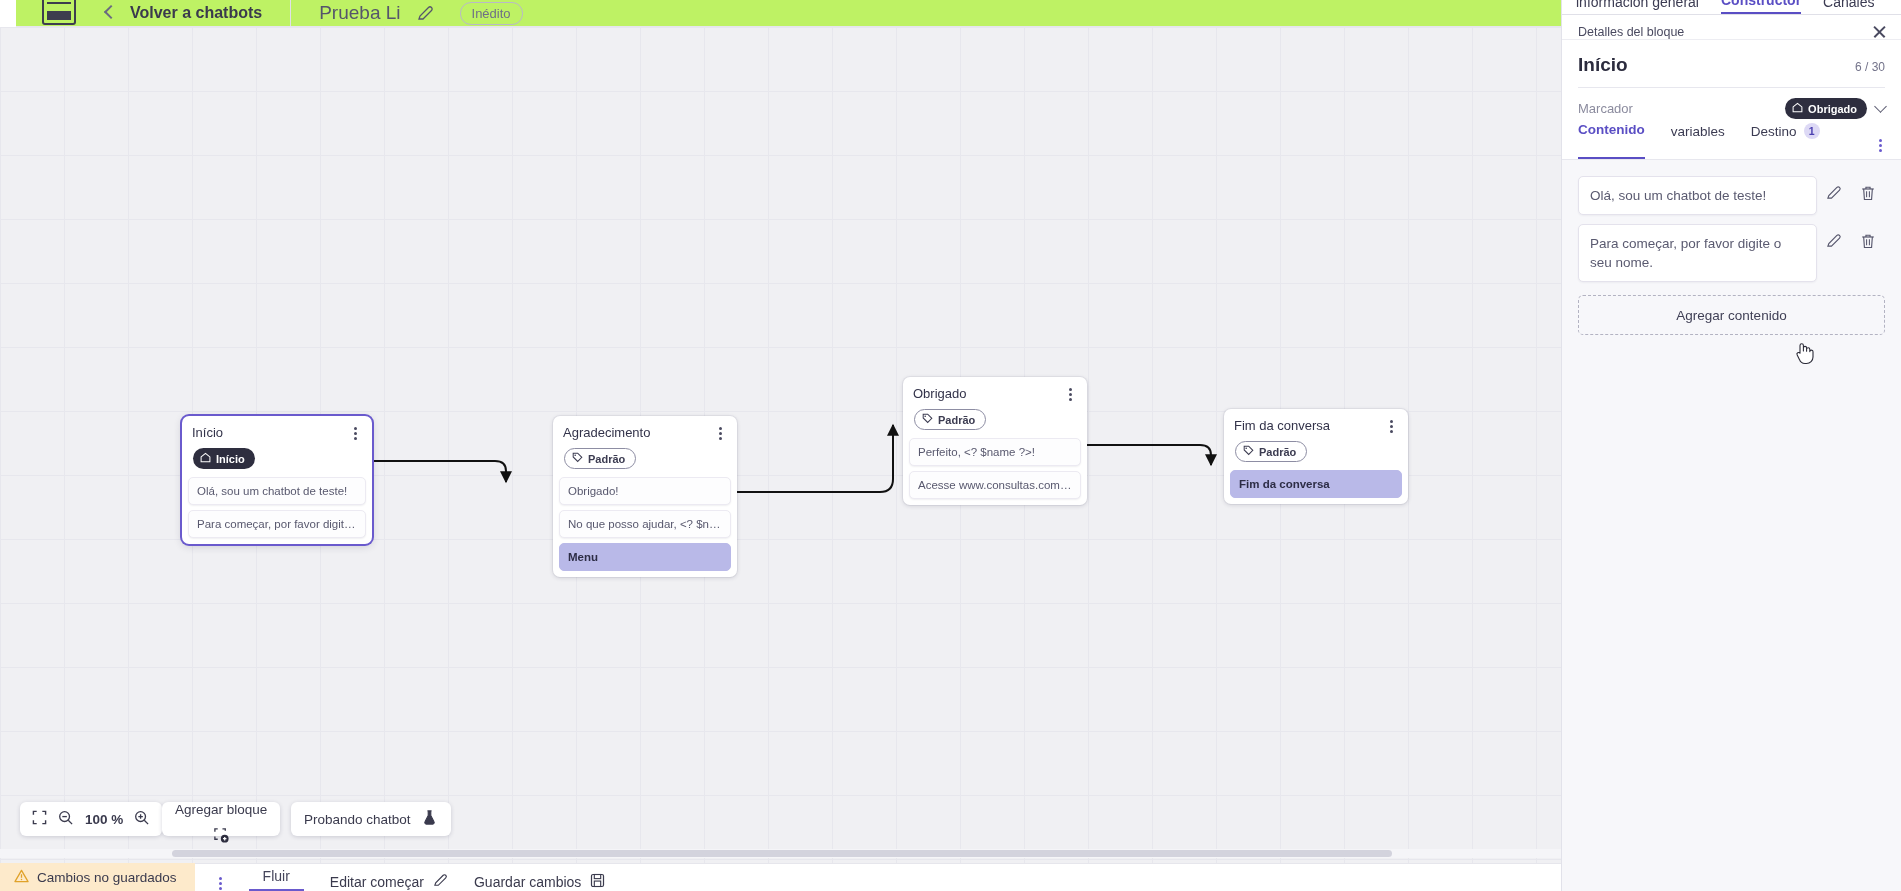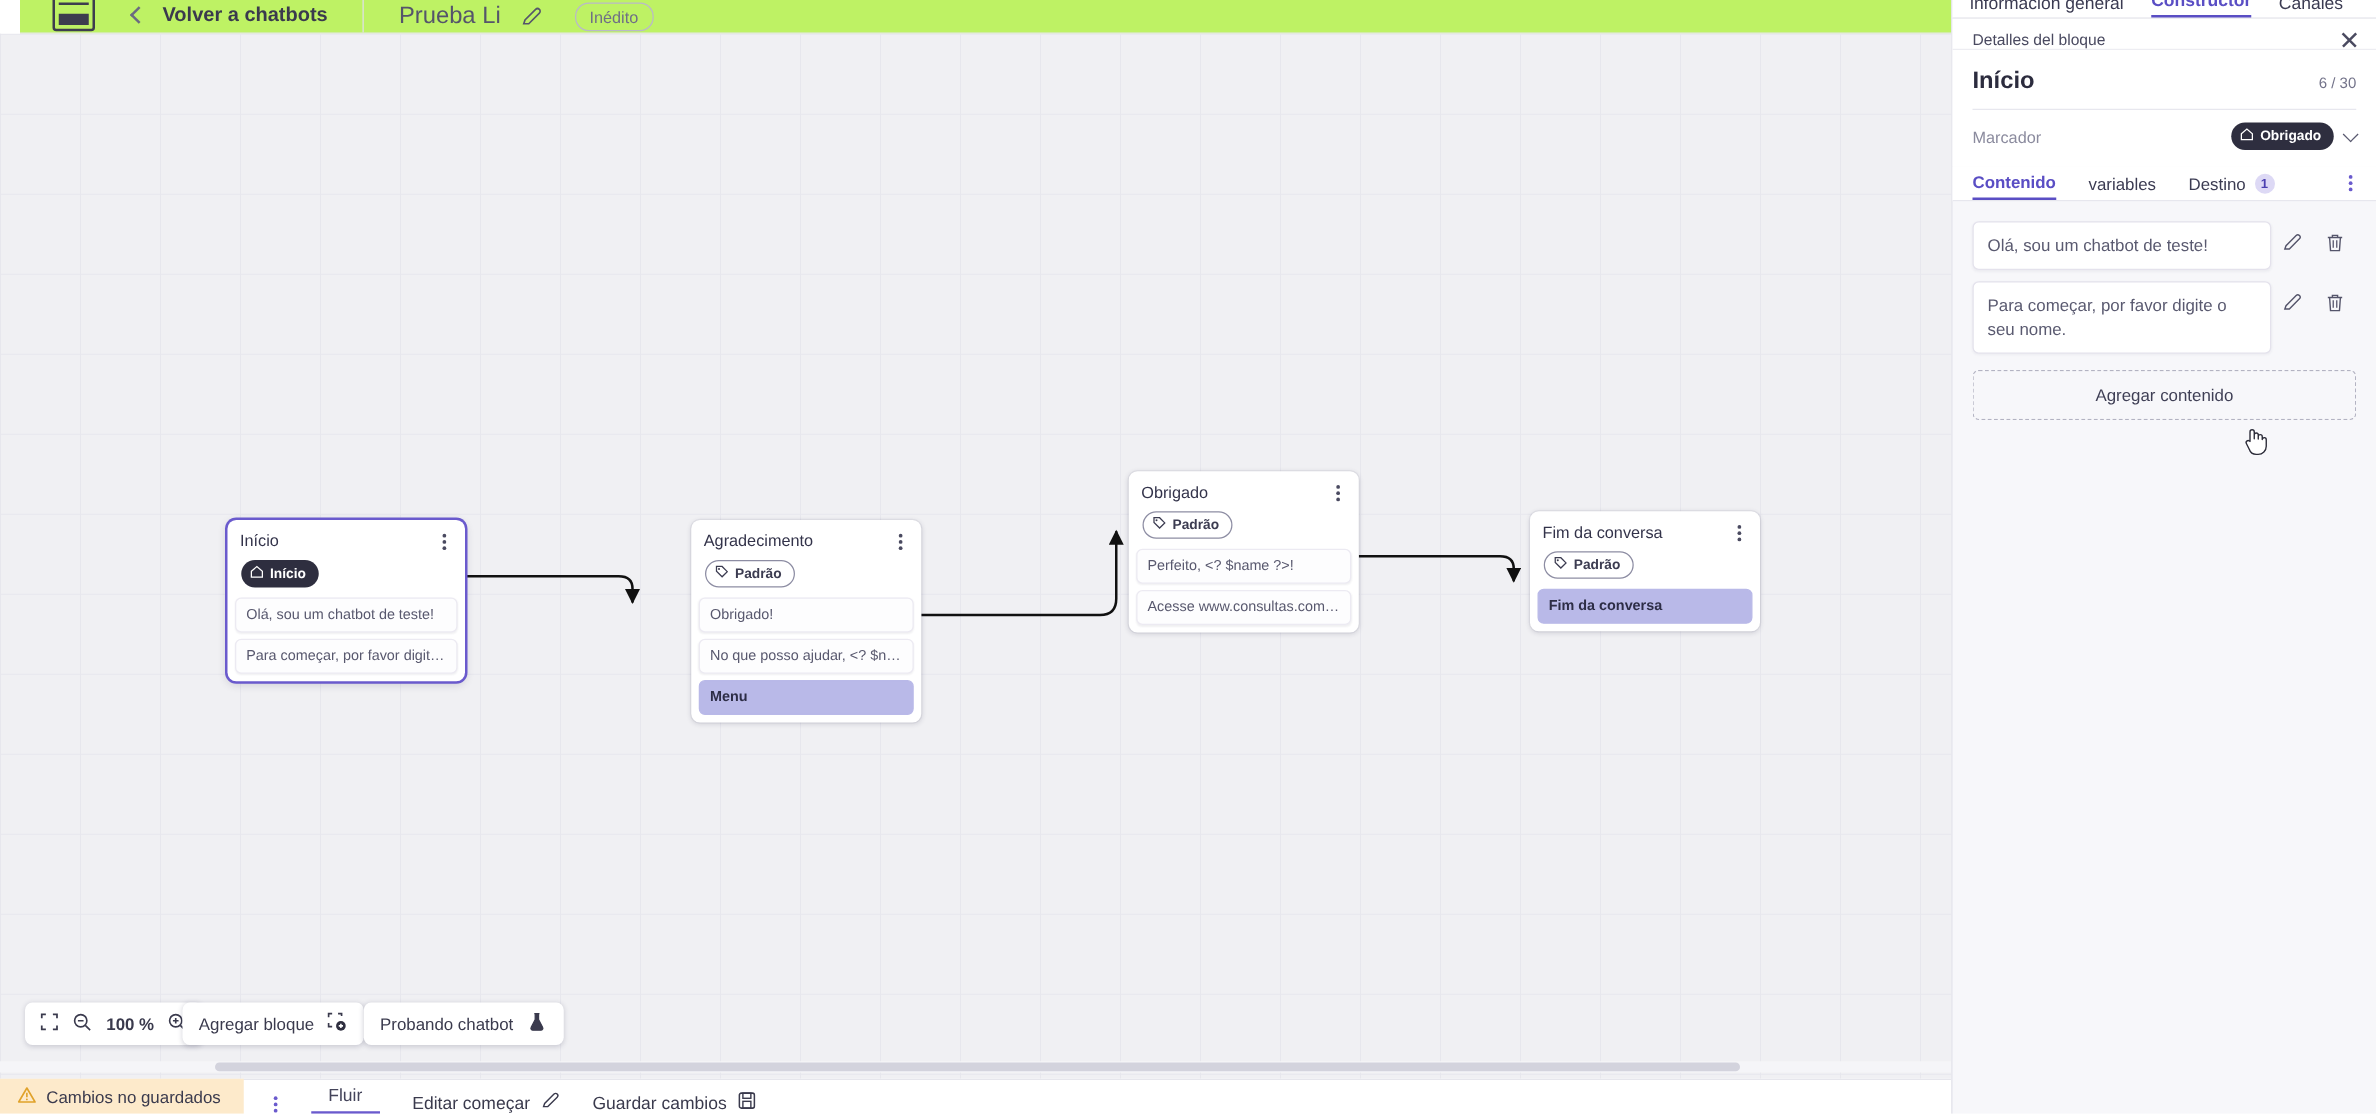--- a/index.html
+++ b/index.html
@@ -117,21 +117,21 @@
   
   .zoom-bar, .pill-btn {
     position: absolute; background: #fff; border-radius: 6px;
     box-shadow: 0 1px 4px rgba(40,40,70,.18);
     display: flex; align-items: center; height: 34px;
     font-size: 13.5px; color: #3a3a4d; white-space: nowrap;
   }
   .zoom-bar { left: 20px; bottom: 27px; padding: 0 12px; gap: 11px; }
   .zoom-pct { font-weight: 700; font-size: 13.5px; }
   .pill-btn { padding: 0 13px; gap: 10px; }
-  .pill-add { left: 146px; bottom: 27px; }
+  .pill-add { left: 162px; bottom: 27px; flex-direction: column; }
   .pill-test { left: 291px; bottom: 27px; }
 
   .hscroll {
     position: absolute; left: 0; bottom: 5px; width: 1561px; height: 9px;
   }
   .hscroll-track { position:absolute; inset:0; background:#f5f5f8; }
   .hscroll-thumb {
     position: absolute; left: 172px; top: 1px; width: 1220px; height: 7px;
     background: #d3d3dd; border-radius: 4px;
   }
@@ -205,21 +205,21 @@
   .chev-dn {
     width: 9px; height: 9px; border-right: 1.8px solid #5a5a70;
     border-bottom: 1.8px solid #5a5a70; transform: rotate(45deg); margin-top: -4px;
   }
 
   .rp-tabs2 {
     display: flex; align-items: flex-end; gap: 26px; padding: 0 16px;
     background: #fff; height: 28px; border-bottom: 1px solid #e7e7ee;
     position: relative;
   }
-  .rp-tab2 { font-size: 13.5px; color: #3b3b52; padding-bottom: 5px; white-space: nowrap; display:flex; align-items:flex-end; gap:7px; }
+  .rp-tab2 { font-size: 13.5px; color: #3b3b52; padding-bottom: 20px; white-space: nowrap; display:flex; align-items:flex-end; gap:7px; }
   .rp-tab2.active { color: #5a4ec4; font-weight: 700; border-bottom: 2.5px solid #5a4ec4; }
   .cnt-badge {
     background: #ddd9f5; color: #4b3fb0; font-size: 10.5px; font-weight: 700;
     border-radius: 50%; width: 16px; height: 16px;
     display: flex; align-items: center; justify-content: center;
   }
   .rp-tabs2-kebab { position:absolute; right: 14px; bottom: 6px; width:14px; height:16px; }
   .rp-tabs2-kebab i {
     position:absolute; left:6px; width:3px; height:3px; border-radius:50%; background:#6a5acd;
   }

